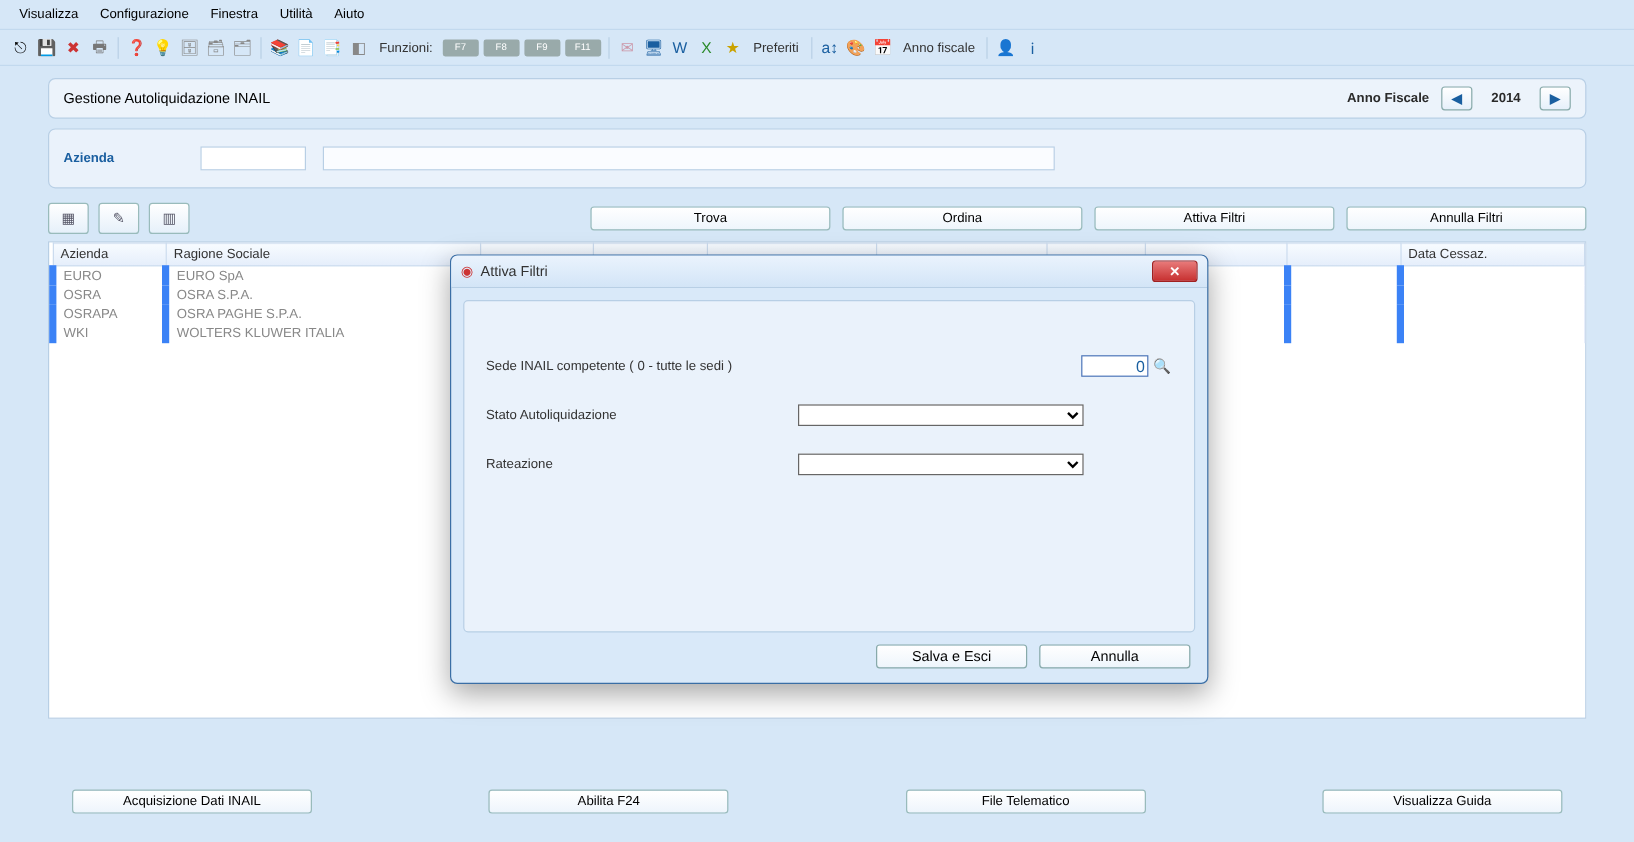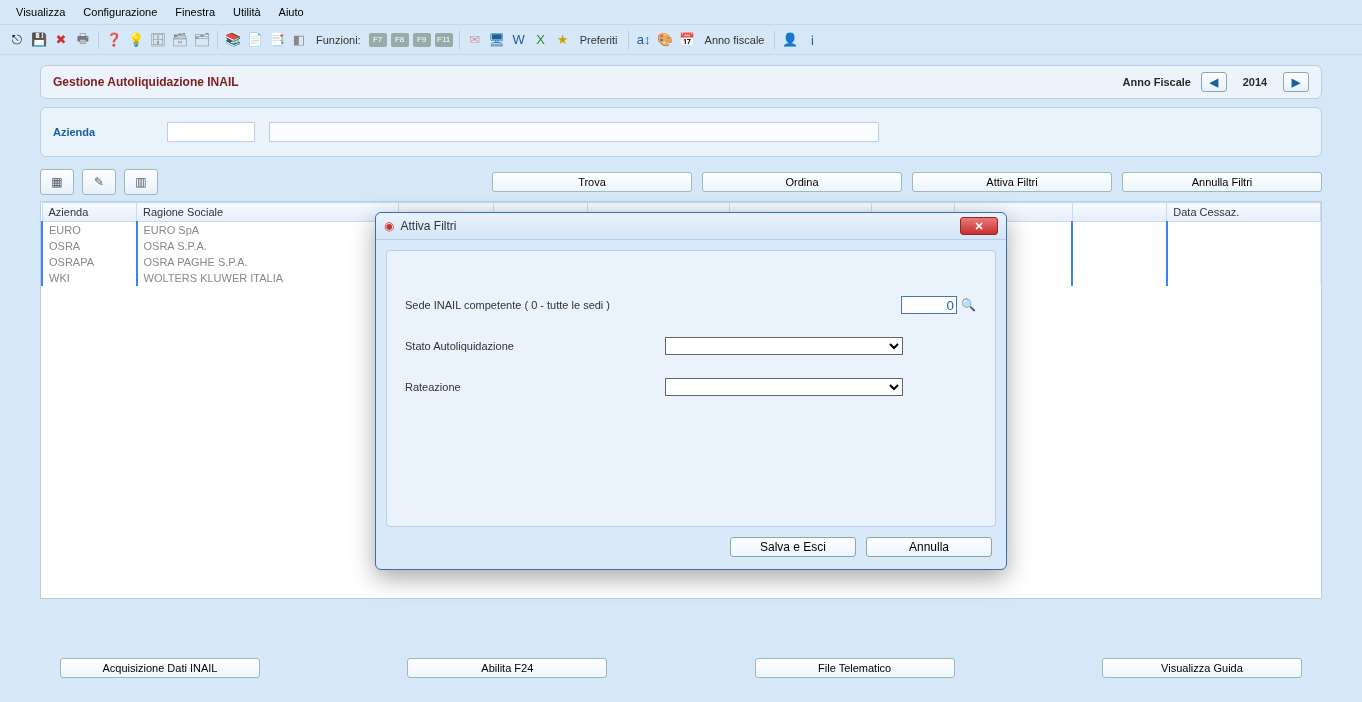--- a/index.html
+++ b/index.html
@@ -33,33 +33,33 @@
   height: 30px;
 }
 .toolbar-icon {
   width: 18px; height: 18px;
   display: inline-flex; align-items: center; justify-content: center;
   font-size: 13px;
   cursor: pointer;
 }
 .toolbar-sep { width: 1px; height: 18px; background: #b8cfe5; margin: 0 2px; }
 .toolbar-label { font-size: 11px; color: #333; padding: 0 4px; }
-.fkey { background:#9aa; color:#fff; width:18px; height:14px; font-size:8px; border-radius:2px; display:inline-flex;align-items:center;justify-content:center; }
+.fkey { background:#9aa; color:#fff; width:30px; height:14px; font-size:8px; border-radius:2px; display:inline-flex;align-items:center;justify-content:center; }
 
 .title-bar {
   margin: 10px 40px 0 40px;
   background: #ecf3fb;
   border: 1px solid #b8cfe5;
   border-radius: 6px;
   padding: 6px 12px;
   display: flex;
   align-items: center;
   justify-content: space-between;
 }
-.title-bar .title { font-weight: bold; color: #7f1d1d; font-size: 12px; }
+.title-bar .title { font-weight: normal; color: #000000; font-size: 12px; }
 .title-right { display:flex; align-items:center; gap:10px; }
 .arrow-btn {
   width: 26px; height: 20px;
   background: linear-gradient(#fff,#e6f0fa);
   border: 1px solid #8aa;
   border-radius: 3px;
   color:#1a5fa0; font-weight:bold;
   display:inline-flex; align-items:center; justify-content:center;
   cursor:pointer;
 }
@@ -107,21 +107,21 @@
   height:398px;
 }
 .table { width:100%; border-collapse:collapse; font-size:11px; }
 .table th {
   background:linear-gradient(#f7fbff,#e5eefb);
   border:1px solid #cbdbee;
   padding:3px 6px; font-weight:normal; color:#333;
   text-align:left;
 }
 .table td {
-  border-left:2px solid #3b82f6;
+  border-left:6px solid #3b82f6;
   border-right:1px solid #e8eefb;
   padding:2px 6px; color:#888;
 }
 .bottom-bar {
   position:absolute; left:0; right:0; bottom:24px;
   display:flex; justify-content:space-between; padding:0 60px;
   gap:2px;
 }
 .bottom-btn {
   width:200px; height:20px;

